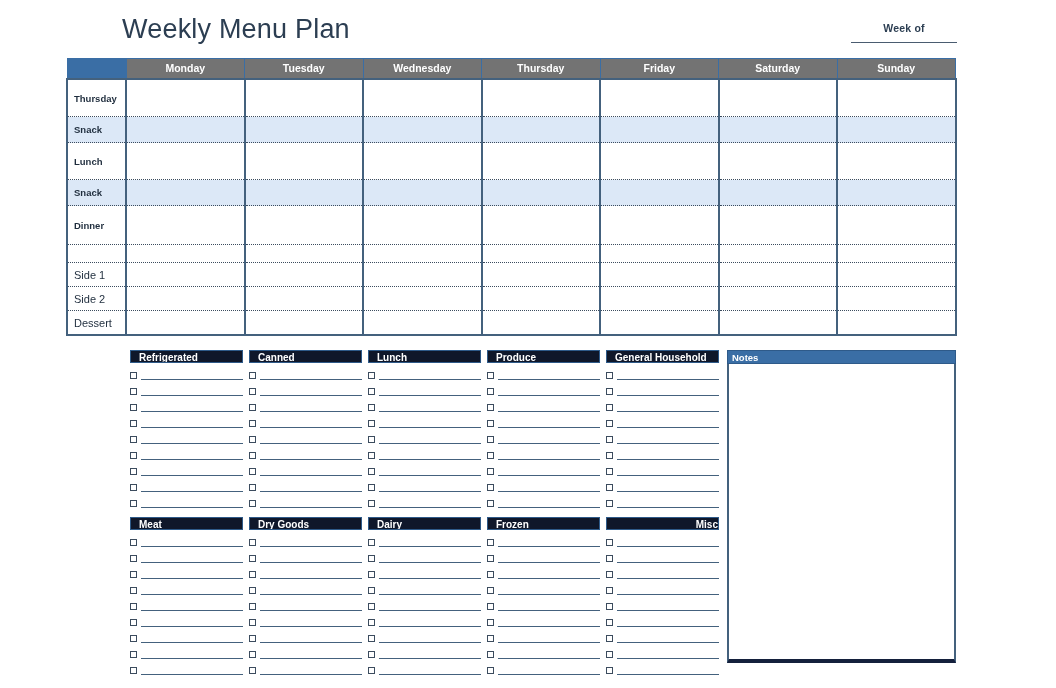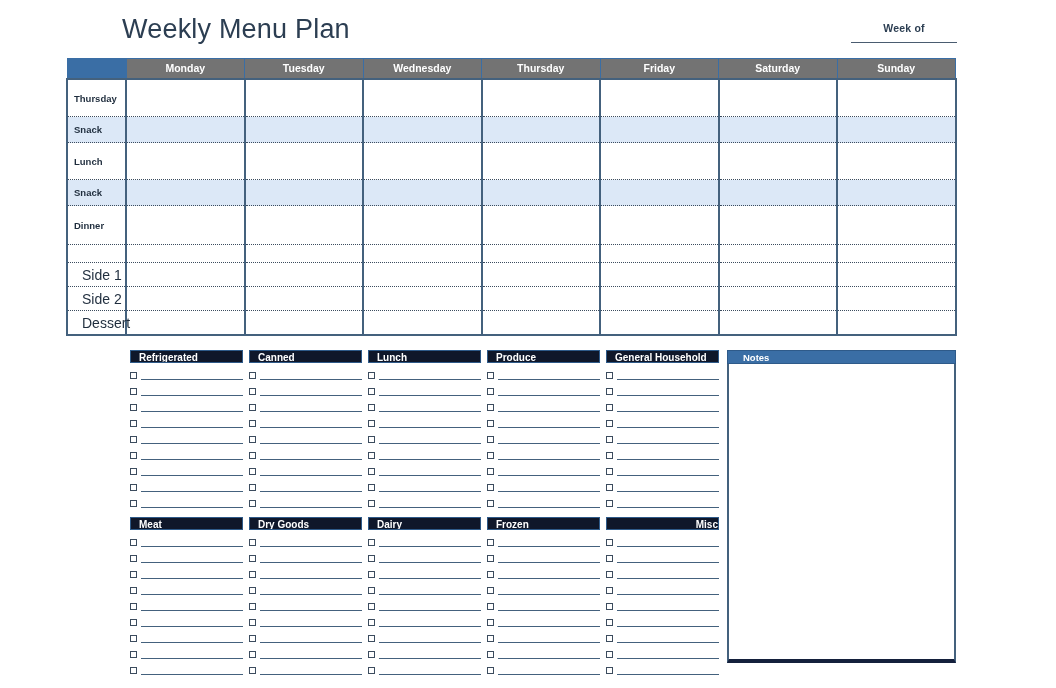--- a/index.html
+++ b/index.html
@@ -93,22 +93,22 @@
     border-left: 2px solid #44617d;
     border-right: 2px solid #44617d;
     font-size: 9.5px;
     font-weight: bold;
     color: #1f2d3d;
     padding-left: 6px;
     white-space: nowrap;
   }
   #calendar tbody td.lbl.sub {
     font-weight: normal;
-    font-size: 14px;
-    padding-left: 14px;
+    font-size: 11px;
+    padding-left: 6px;
     margin-top: 47px;
   }
   #calendar tbody tr.shade td { background: #dce8f7; }
 
   #calendar tbody tr.r-top td    { border-top: 2px solid #44617d; }
   #calendar tbody tr.r-bottom td { border-bottom: 2px solid #44617d; }
 
   
   tr.h-meal td   { height: 36px; }
   tr.h-snack td  { height: 25px; }
@@ -165,21 +165,21 @@
     width: 229px;
     height: 316px;
   }
   #notes-header {
     background: #3a6ea5;
     color: #ffffff;
     font-size: 9.5px;
     font-weight: bold;
     height: 14px;
     line-height: 14px;
-    padding-left: 15px;
+    padding-left: 4px;
     border: 1px solid #2e5a89;
     box-sizing: border-box;
   }
   #notes-body {
     height: 299px;
     background: #ffffff;
     border-left: 2px solid #44617d;
     border-right: 2px solid #44617d;
     border-bottom: 4px solid #14203c;
     box-sizing: border-box;

